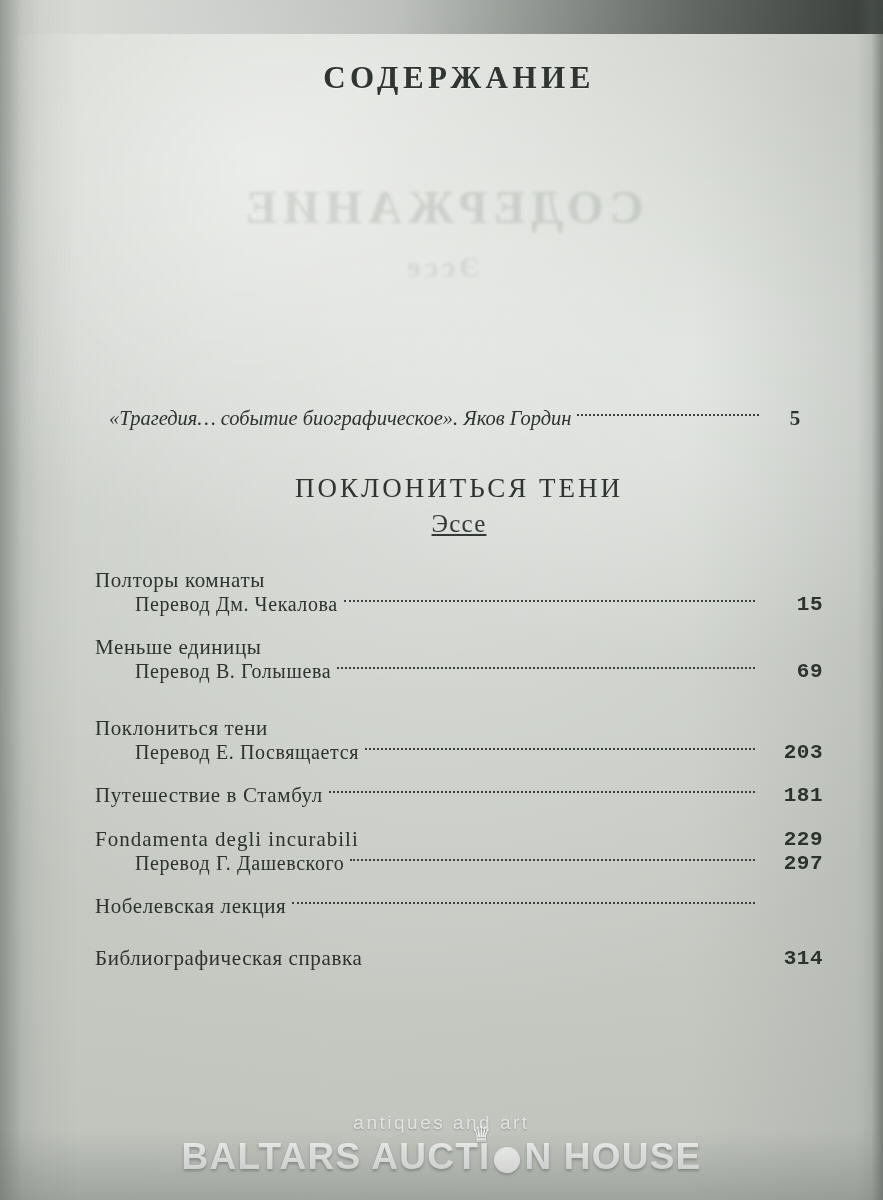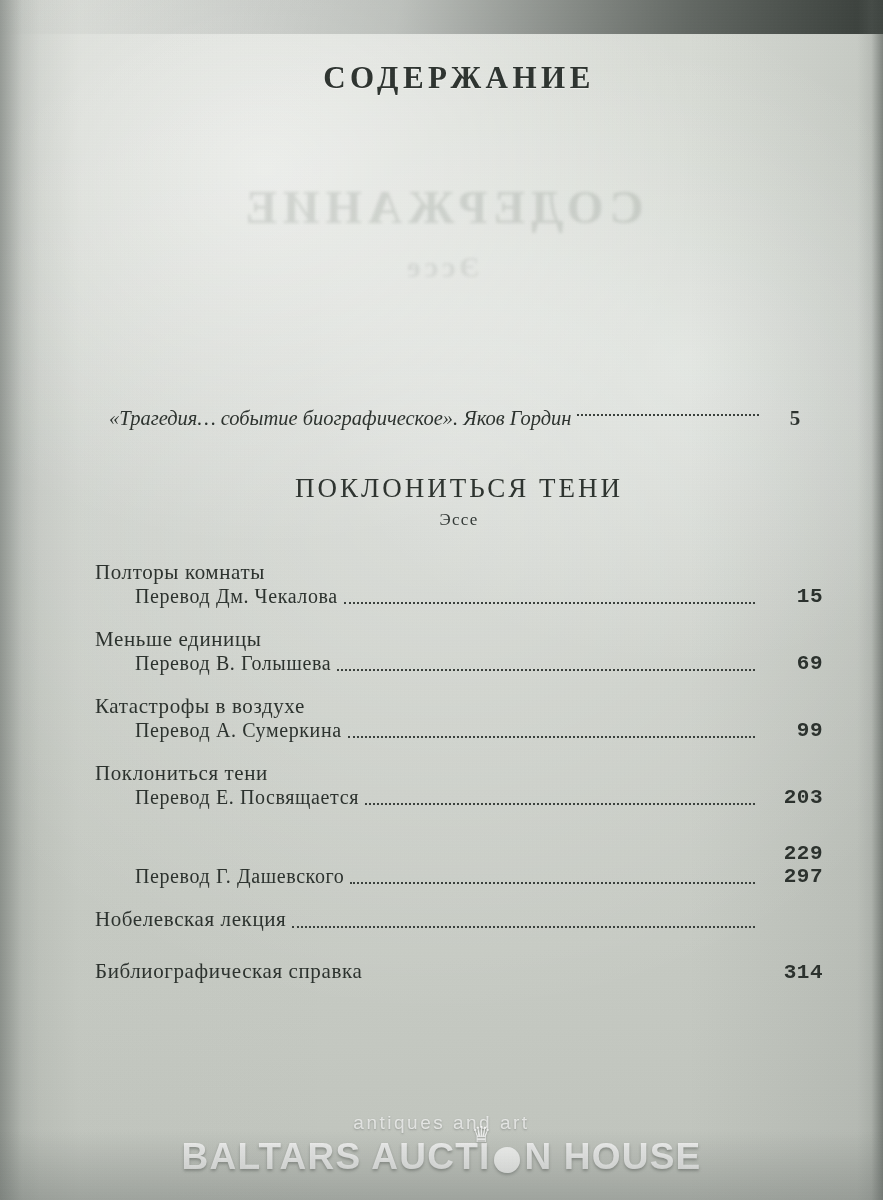--- a/index.html
+++ b/index.html
@@ -126,33 +126,34 @@
     text-align: center;
   }
   .section-head .sec-name {
     font-size: 27px;
     letter-spacing: 3px;
     color: #2e3430;
     font-weight: 500;
   }
   .section-head .sec-sub {
     margin-top: 6px;
-    font-size: 17px;
+    font-size: 25px;
     letter-spacing: 1.2px;
     color: #333936;
+    text-decoration: underline;
   }
 
   .entries {
     margin-top: 30px;
   }
   .entry { margin-bottom: 5px; }
 
   .line {
     display: flex;
-    align-items: flex-end;
+    align-items: center;
     color: #2c322e;
   }
   .line .label {
     white-space: nowrap;
     font-size: 21px;
     letter-spacing: 0.6px;
   }
   .line.translator { padding-left: 40px; }
   .line.translator .label {
     font-size: 20px;
@@ -287,56 +288,52 @@
         </div>
         <div class="line translator">
           <span class="label">Перевод В. Голышева</span>
           <span class="leader"></span>
           <span class="page">69</span>
         </div>
       </div>
 
       <div class="gap-sm"></div>
 
-      <div class="entry">
-        <div class="line">
-          <span class="label">Катастрофы в воздухе</span>
-          <span class="leader none"></span>
-          <span class="page empty"></span>
-        </div>
-        <div class="line translator">
-          <span class="label">Перевод А. Сумеркина</span>
-          <span class="leader"></span>
-          <span class="page">99</span>
-        </div>
-      </div>
 
       <div class="gap-sm"></div>
 
       <div class="entry">
         <div class="line">
           <span class="label">Поклониться тени</span>
           <span class="leader none"></span>
           <span class="page empty"></span>
         </div>
         <div class="line translator">
           <span class="label">Перевод Е. Посвящается</span>
           <span class="leader"></span>
           <span class="page">203</span>
         </div>
       </div>
 
 
       <div class="gap-sm"></div>
 
+      <div class="entry">
+        <div class="line">
+          <span class="label">Путешествие в Стамбул</span>
+          <span class="leader"></span>
+          <span class="page">181</span>
+        </div>
+      </div>
 
       <div class="gap-sm"></div>
 
       <div class="entry">
         <div class="line latin">
+          <span class="label">Fondamenta degli incurabili</span>
           <span class="leader none"></span>
           <span class="page">229</span>
         </div>
         <div class="line translator">
           <span class="label">Перевод Г. Дашевского</span>
           <span class="leader"></span>
           <span class="page">297</span>
         </div>
       </div>
 

